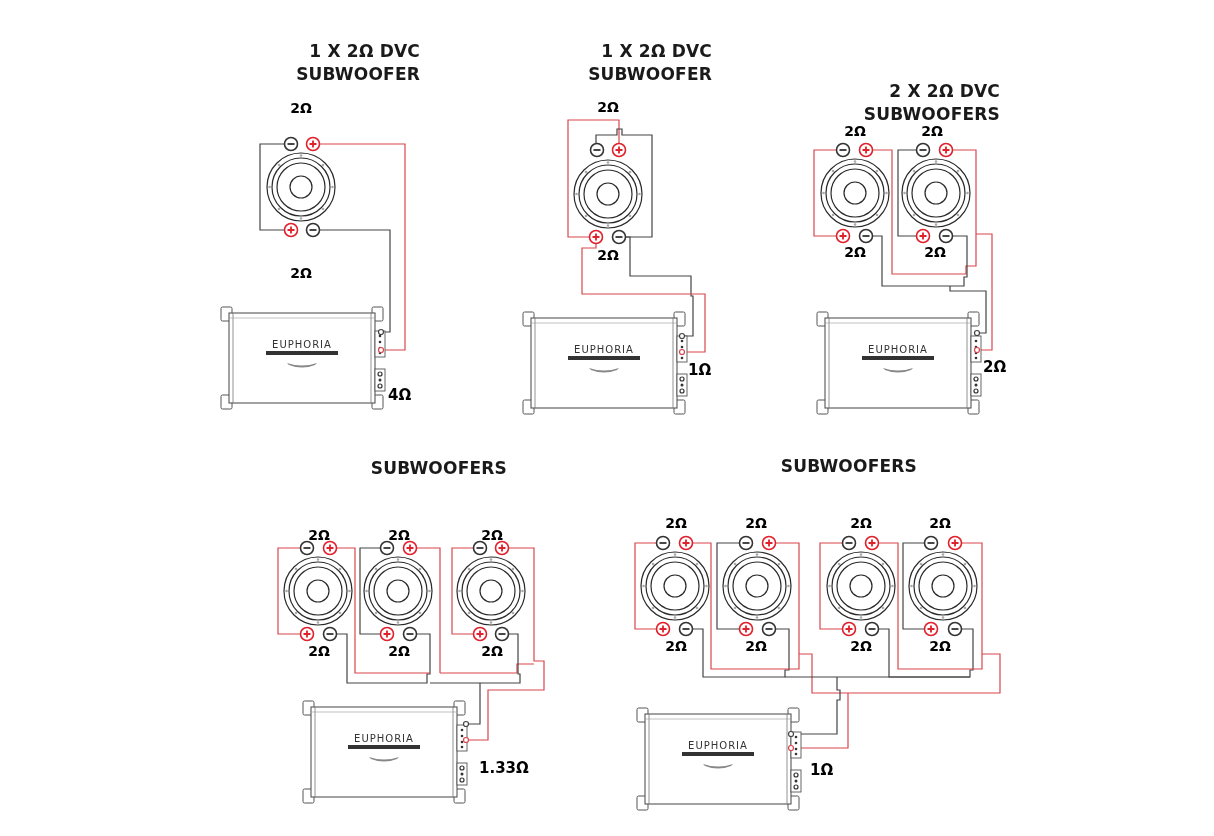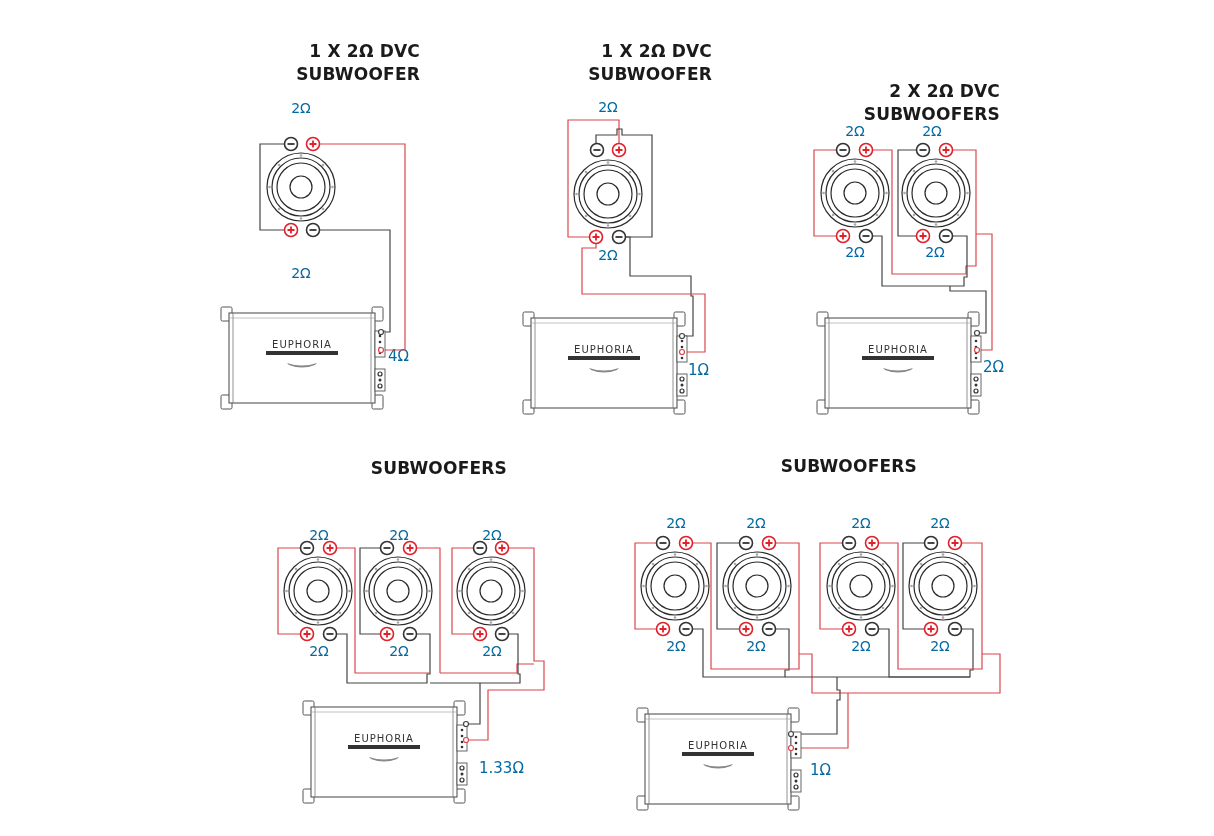--- a/index.html
+++ b/index.html
@@ -1,20 +1,20 @@
 <!DOCTYPE html>
 <html><head>
   <meta charset="utf-8">
   <style>
     html, body { margin: 0; padding: 0; background: #ffffff; }
     body { width: 1214px; height: 836px; position: relative; overflow: hidden;
            font-family: "DejaVu Sans", sans-serif; color: #222; }
     .title { position: absolute; text-align: right; font-weight: bold; font-size: 17px;
              line-height: 23px; color: #1a1a1a; letter-spacing: 0.2px; }
-    .ohm { position: absolute; font-size: 14px; color: #0369a1; transform: translateX(-50%); white-space: nowrap; }
+    .ohm { position: absolute; font-size: 14px; color: #000000; transform: translateX(-50%); white-space: nowrap; font-weight: bold; }
     .ohm.big { font-size: 15px; transform: none; }
     svg { position: absolute; left: 0; top: 0; }
   </style>
 </head>
 <body>
 
 <div class="title" style="left:200px;top:40px;width:220px;">
   <div>1 X 2Ω DVC</div>
   <div>SUBWOOFER</div>
 </div>
@@ -28,21 +28,21 @@
 </div>
 <div class="title" style="left:287px;top:457px;width:220px;">
   <div>SUBWOOFERS</div>
 </div>
 <div class="title" style="left:697px;top:455px;width:220px;">
   <div>SUBWOOFERS</div>
 </div>
 
 <div class="ohm" style="left:301px;top:100px;">2Ω</div>
 <div class="ohm" style="left:301px;top:265px;">2Ω</div>
-<div class="ohm big" style="left:388px;top:347px;">4Ω</div>
+<div class="ohm big" style="left:388px;top:386px;">4Ω</div>
 
 <div class="ohm" style="left:608px;top:99px;">2Ω</div>
 <div class="ohm" style="left:608px;top:247px;">2Ω</div>
 <div class="ohm big" style="left:688px;top:361px;">1Ω</div>
 
 <div class="ohm" style="left:855px;top:123px;">2Ω</div>
 <div class="ohm" style="left:932px;top:123px;">2Ω</div>
 <div class="ohm" style="left:855px;top:244px;">2Ω</div>
 <div class="ohm" style="left:935px;top:244px;">2Ω</div>
 <div class="ohm big" style="left:983px;top:358px;">2Ω</div>

